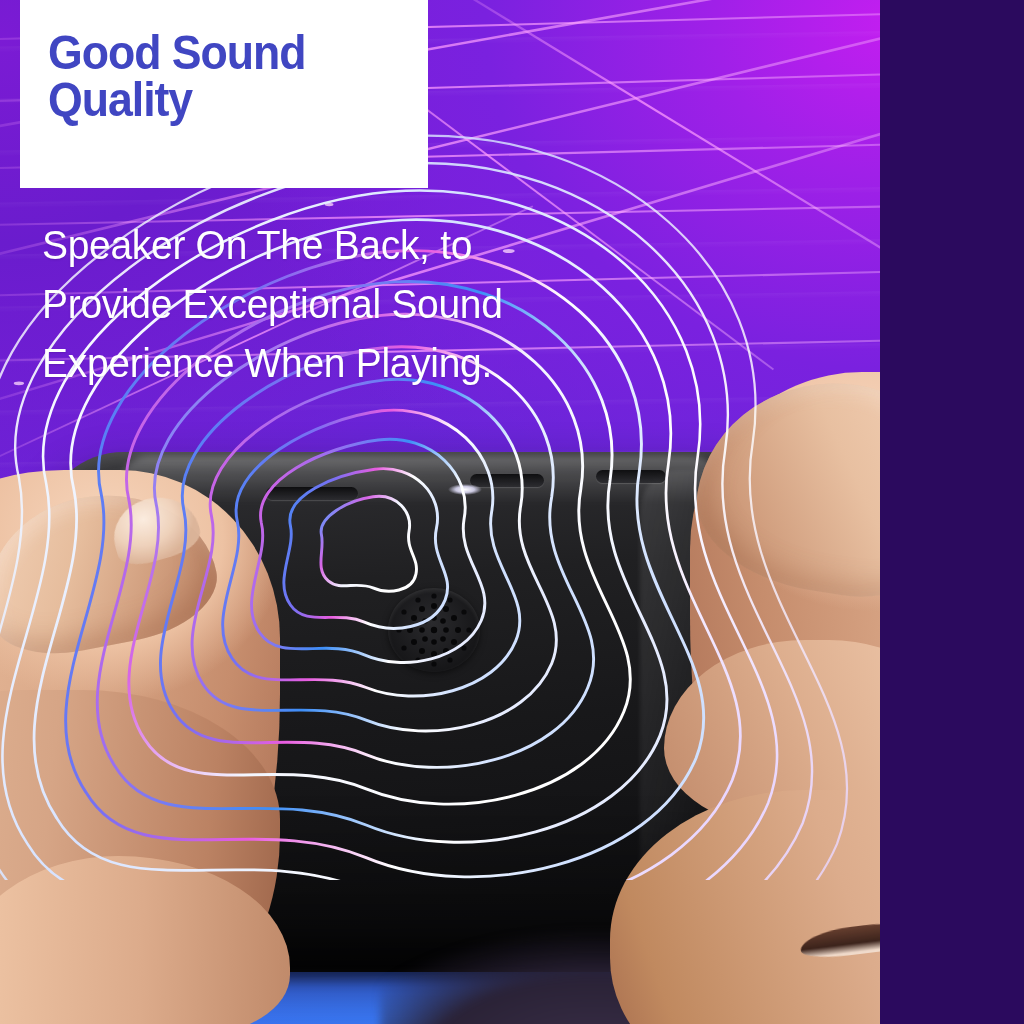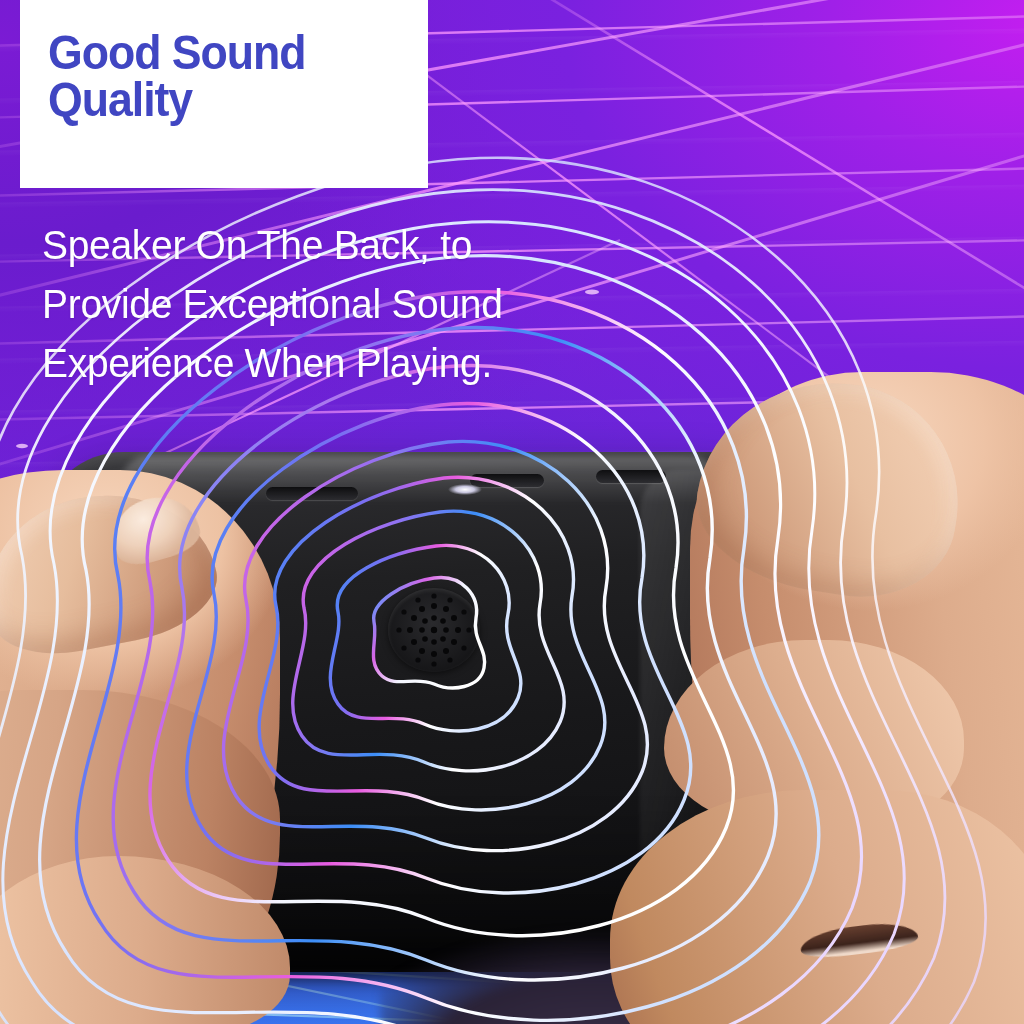--- a/index.html
+++ b/index.html
@@ -1,17 +1,17 @@
 <!DOCTYPE html>
 <html><head>
 <meta charset="utf-8">
 <style>
   html,body{margin:0;padding:0;background:#2b0a5e;}
   #stage{
-    position:relative;width:1024px;height:1024px;overflow:hidden;
+    position:relative;width:880px;height:1024px;overflow:hidden;
     font-family:"Liberation Sans", sans-serif;
     background:#5a20cf;
   }
   .layer{position:absolute;inset:0;}
 
   
   #bg-base{
     background:
       radial-gradient(130% 95% at 102% 2%,  #c41ef0 0%, #a020e8 16%, #7a21df 36%, rgba(122,33,223,0) 60%),
       radial-gradient(120% 90% at 0% 4%,    #7b1bd4 0%, #6a1ccd 22%, rgba(106,28,205,0) 58%),

